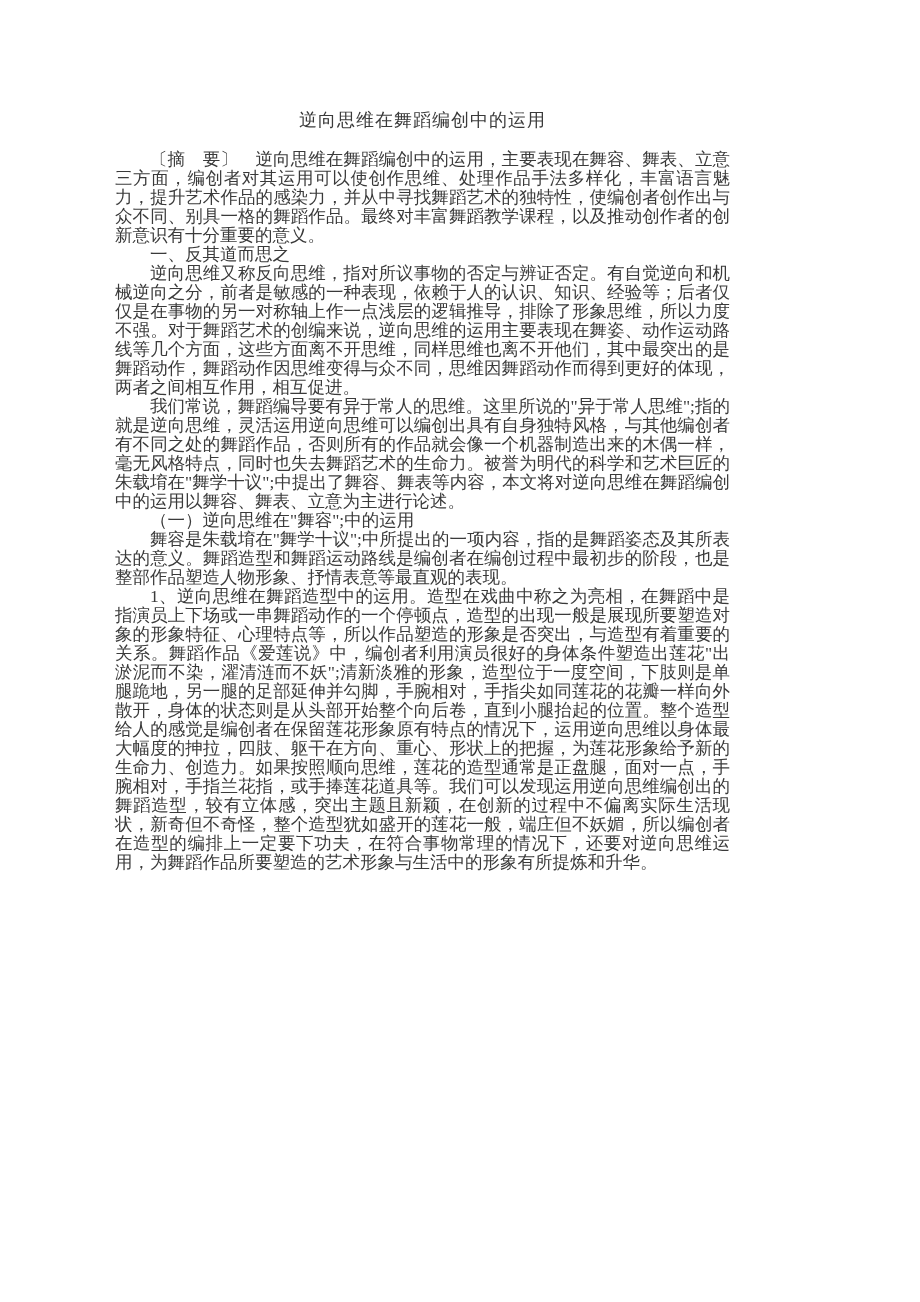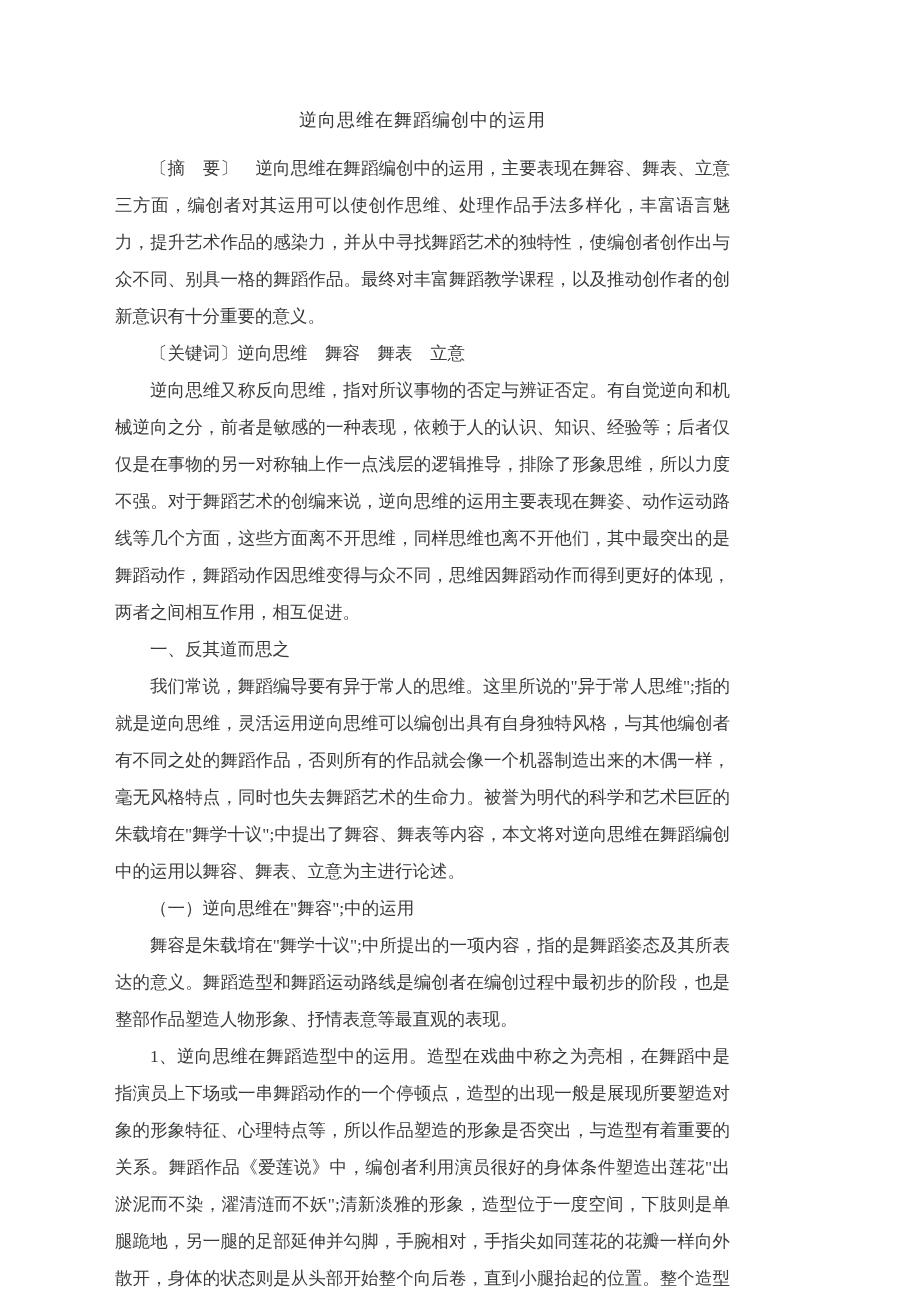--- a/index.html
+++ b/index.html
@@ -24,36 +24,35 @@
   .doc-title {
     font-size: 18px;
     font-weight: normal;
     line-height: 29px;
     text-align: center;
     margin: 0 0 15px 0;
     letter-spacing: 1px;
   }
   .para {
     font-size: 17.5px;
-    line-height: 37px;
+    line-height: 19px;
     text-align: justify;
     text-justify: inter-ideograph;
     text-indent: 2em;
     margin: 0;
     word-break: break-all;
   }
 </style>
 </head>
 <body>
 
 <div class="page">
   <h1 class="doc-title">逆向思维在舞蹈编创中的运用</h1>
   <div>
       <p class="para">〔摘　要〕　逆向思维在舞蹈编创中的运用，主要表现在舞容、舞表、立意三方面，编创者对其运用可以使创作思维、处理作品手法多样化，丰富语言魅力，提升艺术作品的感染力，并从中寻找舞蹈艺术的独特性，使编创者创作出与众不同、别具一格的舞蹈作品。最终对丰富舞蹈教学课程，以及推动创作者的创新意识有十分重要的意义。</p>
-      <p class="para">〔关键词〕逆向思维　舞容　舞表　立意</p>
+      <p class="para">一、反其道而思之</p>
       <p class="para">逆向思维又称反向思维，指对所议事物的否定与辨证否定。有自觉逆向和机械逆向之分，前者是敏感的一种表现，依赖于人的认识、知识、经验等；后者仅仅是在事物的另一对称轴上作一点浅层的逻辑推导，排除了形象思维，所以力度不强。对于舞蹈艺术的创编来说，逆向思维的运用主要表现在舞姿、动作运动路线等几个方面，这些方面离不开思维，同样思维也离不开他们，其中最突出的是舞蹈动作，舞蹈动作因思维变得与众不同，思维因舞蹈动作而得到更好的体现，两者之间相互作用，相互促进。</p>
-      <p class="para">一、反其道而思之</p>
       <p class="para">我们常说，舞蹈编导要有异于常人的思维。这里所说的"异于常人思维";指的就是逆向思维，灵活运用逆向思维可以编创出具有自身独特风格，与其他编创者有不同之处的舞蹈作品，否则所有的作品就会像一个机器制造出来的木偶一样，毫无风格特点，同时也失去舞蹈艺术的生命力。被誉为明代的科学和艺术巨匠的朱载堉在"舞学十议";中提出了舞容、舞表等内容，本文将对逆向思维在舞蹈编创中的运用以舞容、舞表、立意为主进行论述。</p>
       <p class="para">（一）逆向思维在"舞容";中的运用</p>
       <p class="para">舞容是朱载堉在"舞学十议";中所提出的一项内容，指的是舞蹈姿态及其所表达的意义。舞蹈造型和舞蹈运动路线是编创者在编创过程中最初步的阶段，也是整部作品塑造人物形象、抒情表意等最直观的表现。</p>
       <p class="para">1、逆向思维在舞蹈造型中的运用。造型在戏曲中称之为亮相，在舞蹈中是指演员上下场或一串舞蹈动作的一个停顿点，造型的出现一般是展现所要塑造对象的形象特征、心理特点等，所以作品塑造的形象是否突出，与造型有着重要的关系。舞蹈作品《爱莲说》中，编创者利用演员很好的身体条件塑造出莲花"出淤泥而不染，濯清涟而不妖";清新淡雅的形象，造型位于一度空间，下肢则是单腿跪地，另一腿的足部延伸并勾脚，手腕相对，手指尖如同莲花的花瓣一样向外散开，身体的状态则是从头部开始整个向后卷，直到小腿抬起的位置。整个造型给人的感觉是编创者在保留莲花形象原有特点的情况下，运用逆向思维以身体最大幅度的抻拉，四肢、躯干在方向、重心、形状上的把握，为莲花形象给予新的生命力、创造力。如果按照顺向思维，莲花的造型通常是正盘腿，面对一点，手腕相对，手指兰花指，或手捧莲花道具等。我们可以发现运用逆向思维编创出的舞蹈造型，较有立体感，突出主题且新颖，在创新的过程中不偏离实际生活现状，新奇但不奇怪，整个造型犹如盛开的莲花一般，端庄但不妖媚，所以编创者在造型的编排上一定要下功夫，在符合事物常理的情况下，还要对逆向思维运用，为舞蹈作品所要塑造的艺术形象与生活中的形象有所提炼和升华。</p>
     </div>
 </div>
 
 </body></html>

